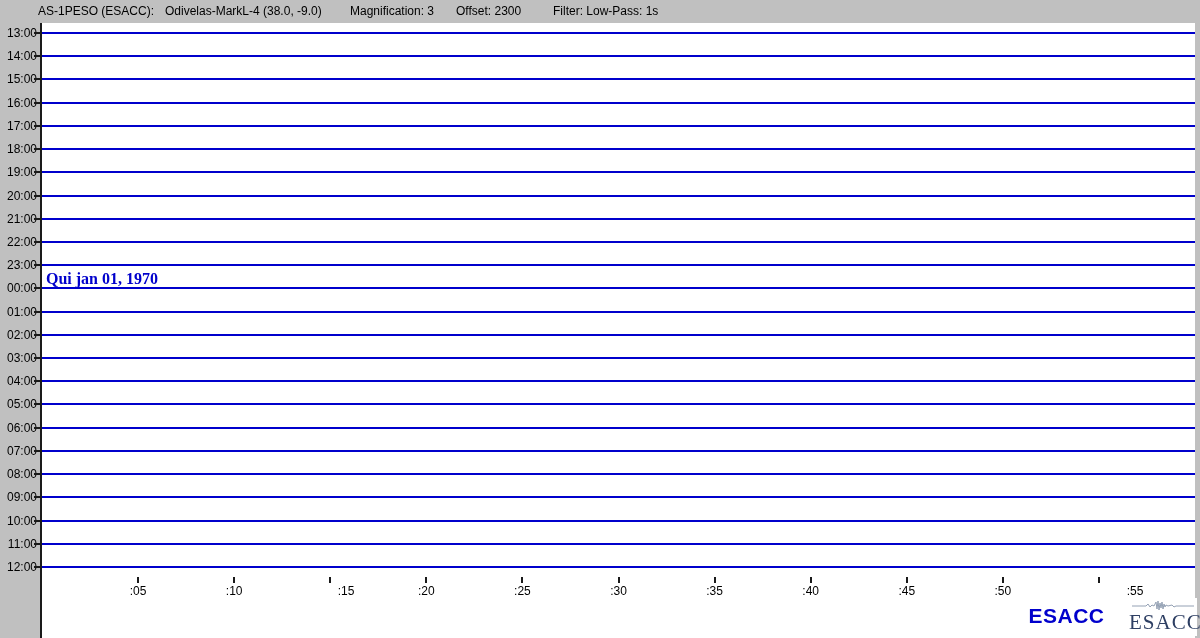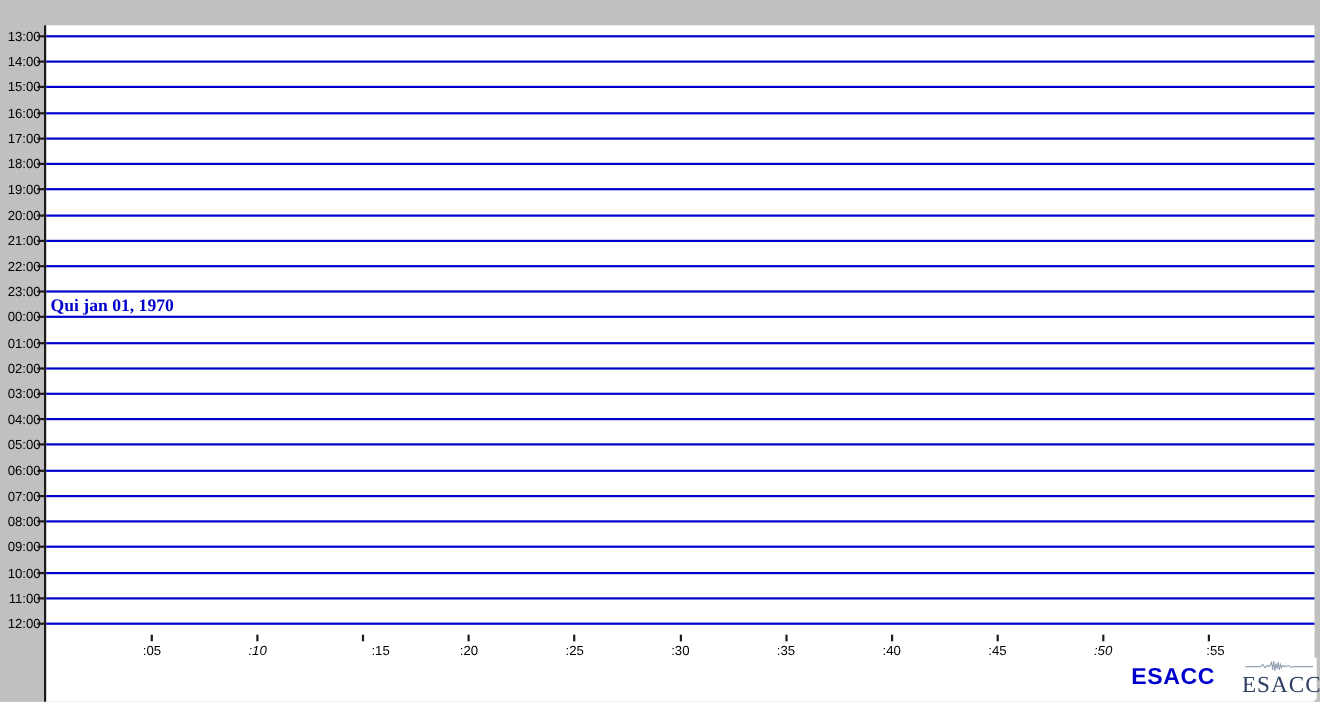--- a/index.html
+++ b/index.html
@@ -115,20 +115,27 @@
     line-height: 22px;
     letter-spacing: 1px;
     color: var(--iris_navy, #2e3f63);
   }
 </style>
 </head>
 <body>
 
 <div class="screen">
 
+  <div class="header-bar">
+    <span class="h-station">AS-1PESO (ESACC):</span>
+    <span class="h-instr">Odivelas-MarkL-4 (38.0, -9.0)</span>
+    <span class="h-mag">Magnification: 3</span>
+    <span class="h-offset">Offset: 2300</span>
+    <span class="h-filter">Filter: Low-Pass: 1s</span>
+  </div>
 
   <div id="hour-axis">
       <div class="hour-label" style="top: 26px;">13:00</div>
       <div class="hour-tick" style="top: 32px;"></div>
       <div class="hour-label" style="top: 49.217px;">14:00</div>
       <div class="hour-tick" style="top: 55.217px;"></div>
       <div class="hour-label" style="top: 72.434px;">15:00</div>
       <div class="hour-tick" style="top: 78.434px;"></div>
       <div class="hour-label" style="top: 95.651px;">16:00</div>
       <div class="hour-tick" style="top: 101.651px;"></div>
@@ -199,39 +206,39 @@
       <div class="trace-line" style="top: 473.34px;"></div>
       <div class="trace-line" style="top: 496.557px;"></div>
       <div class="trace-line" style="top: 519.774px;"></div>
       <div class="trace-line" style="top: 542.991px;"></div>
     </div>
 
   <div id="minute-axis">
       <div class="x-tick" style="left: 137.083px;"></div>
       <div class="x-label" style="left: 117.083px;">:05</div>
       <div class="x-tick" style="left: 233.167px;"></div>
-      <div class="x-label" style="left: 213.167px; font-style: italic;">:10</div>
+      <div class="x-label" style="left: 213.167px;">:10</div>
       <div class="x-tick" style="left: 329.25px;"></div>
       <div class="x-label" style="left: 325px;">:15</div>
       <div class="x-tick" style="left: 425.333px;"></div>
       <div class="x-label" style="left: 405.333px;">:20</div>
       <div class="x-tick" style="left: 521.417px;"></div>
       <div class="x-label" style="left: 501.417px;">:25</div>
       <div class="x-tick" style="left: 617.5px;"></div>
       <div class="x-label" style="left: 597.5px;">:30</div>
       <div class="x-tick" style="left: 713.583px;"></div>
       <div class="x-label" style="left: 693.583px;">:35</div>
       <div class="x-tick" style="left: 809.667px;"></div>
       <div class="x-label" style="left: 789.667px;">:40</div>
       <div class="x-tick" style="left: 905.75px;"></div>
       <div class="x-label" style="left: 885.75px;">:45</div>
       <div class="x-tick" style="left: 1001.83px;"></div>
-      <div class="x-label" style="left: 981.833px; font-style: italic;">:50</div>
+      <div class="x-label" style="left: 981.833px;">:50</div>
       <div class="x-tick" style="left: 1097.92px;"></div>
-      <div class="x-label" style="left: 1084px;">:55</div>
+      <div class="x-label" style="left: 1114px;">:55</div>
     </div>
 
   <div class="esacc-logo">
     <span>ESACC</span>
   </div>
 
   <div class="iris-logo">
     <svg class="iris-squiggle" width="62" height="11" viewBox="0 0 62 11">
       <polyline points="0,6 14,6 16,4 18,7 20,5 22,6 24,2 25,9 26,1 27,10 28,3 29,8 30,2 31,9 32,4 33,7 34,5 36,6 40,5 42,7 44,6 62,6" fill="none" stroke="var(--iris_squiggle, #94a1b4)" stroke-width="1"></polyline>
     </svg>

